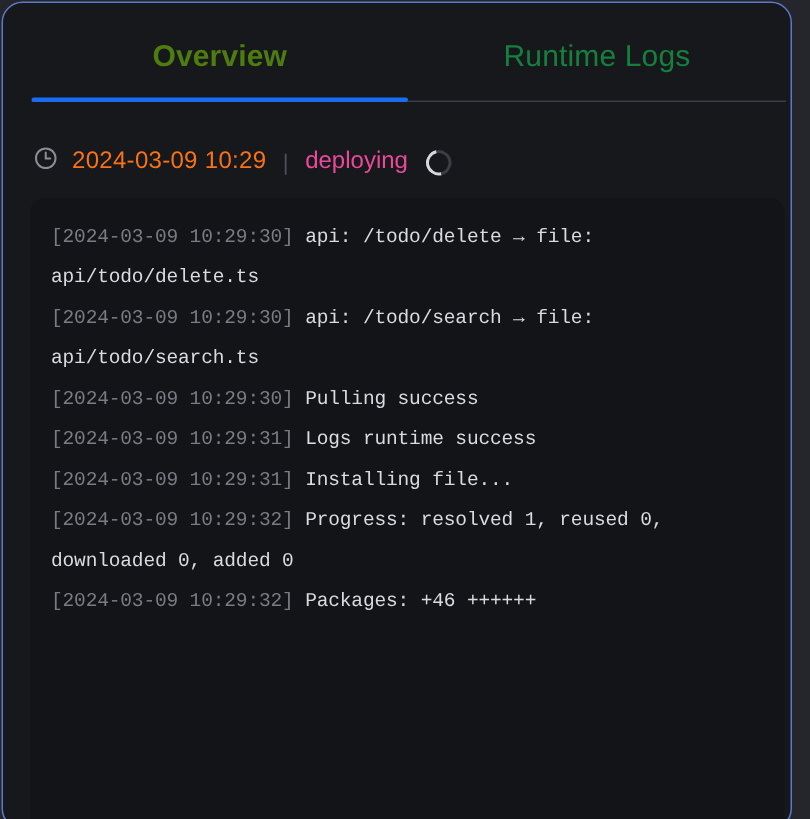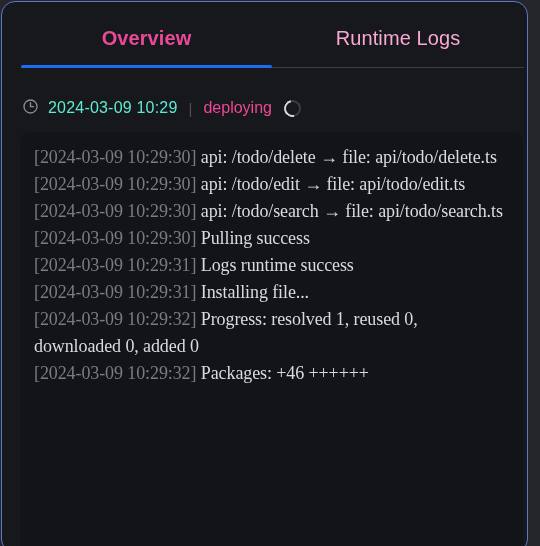--- a/index.html
+++ b/index.html
@@ -42,27 +42,27 @@
     line-height: 40px;
     text-align: center;
     font-size: 20px;
     letter-spacing: 0.1px;
     user-select: none;
     cursor: pointer;
   }
   .tab-overview {
     left: 19px;
     width: 251px;
-    color: #ec4899;
+    color: #4d7c0f;
     font-weight: bold;
   }
   .tab-runtime {
     left: 270px;
     width: 252px;
-    color: #f9a8d4;
+    color: #15803d;
     font-weight: normal;
   }
   .tab-rail {
     position: absolute;
     left: 19px;
     top: 49px;
     width: 503px;
     height: 1px;
     background: #3a3d45;
   }
@@ -83,21 +83,21 @@
     top: 92px;
     height: 28px;
     display: flex;
     align-items: center;
     gap: 9px;
     font-size: 16px;
     color: #898c95;
     user-select: none;
   }
   .clock-icon { display: block; }
-  .status-time { color: #5eead4; letter-spacing: 0.2px; }
+  .status-time { color: #f97316; letter-spacing: 0.2px; }
   .status-sep {
     color: #4d5059;
     padding: 0 2px;
     font-size: 15px;
   }
   .status-state { color: #ec4899; }
 
   .spinner {
     width: 17px;
     height: 17px;
@@ -122,22 +122,22 @@
     overflow: hidden;
     box-sizing: border-box;
   }
   .log-scroll {
     padding: 12px 14px 0 14px;
     box-sizing: border-box;
     height: 100%;
     overflow: hidden;
   }
   .log-line {
-    font-family: Liberation Serif, serif;
-    font-size: 18px;
+    font-family: Liberation Mono, monospace;
+    font-size: 13px;
     line-height: 27px;
     color: #d6d8de;
     white-space: pre-wrap;
     word-break: break-word;
     letter-spacing: -0.1px;
   }
   .ts { color: #797c85; }
   .msg { color: #d9dbe1; }
 </style>
 </head>
@@ -161,21 +161,20 @@
     </span>
     <span class="status-time">2024-03-09 10:29</span>
     <span class="status-sep">|</span>
     <span class="status-state">deploying</span>
     <span class="spinner"></span>
   </div>
 
   <div class="log-panel">
     <div class="log-scroll" id="log-scroll">
         <div class="log-line"><span class="ts">[2024-03-09 10:29:30]</span><span class="msg"> api: /todo/delete → file: api/todo/delete.ts</span></div>
-        <div class="log-line"><span class="ts">[2024-03-09 10:29:30]</span><span class="msg"> api: /todo/edit → file: api/todo/edit.ts</span></div>
         <div class="log-line"><span class="ts">[2024-03-09 10:29:30]</span><span class="msg"> api: /todo/search → file: api/todo/search.ts</span></div>
         <div class="log-line"><span class="ts">[2024-03-09 10:29:30]</span><span class="msg"> Pulling success</span></div>
         <div class="log-line"><span class="ts">[2024-03-09 10:29:31]</span><span class="msg"> Logs runtime success</span></div>
         <div class="log-line"><span class="ts">[2024-03-09 10:29:31]</span><span class="msg"> Installing file...</span></div>
         <div class="log-line"><span class="ts">[2024-03-09 10:29:32]</span><span class="msg"> Progress: resolved 1, reused 0, downloaded 0, added 0</span></div>
         <div class="log-line"><span class="ts">[2024-03-09 10:29:32]</span><span class="msg"> Packages: +46 ++++++</span></div>
       </div>
   </div>
 
 </div>

